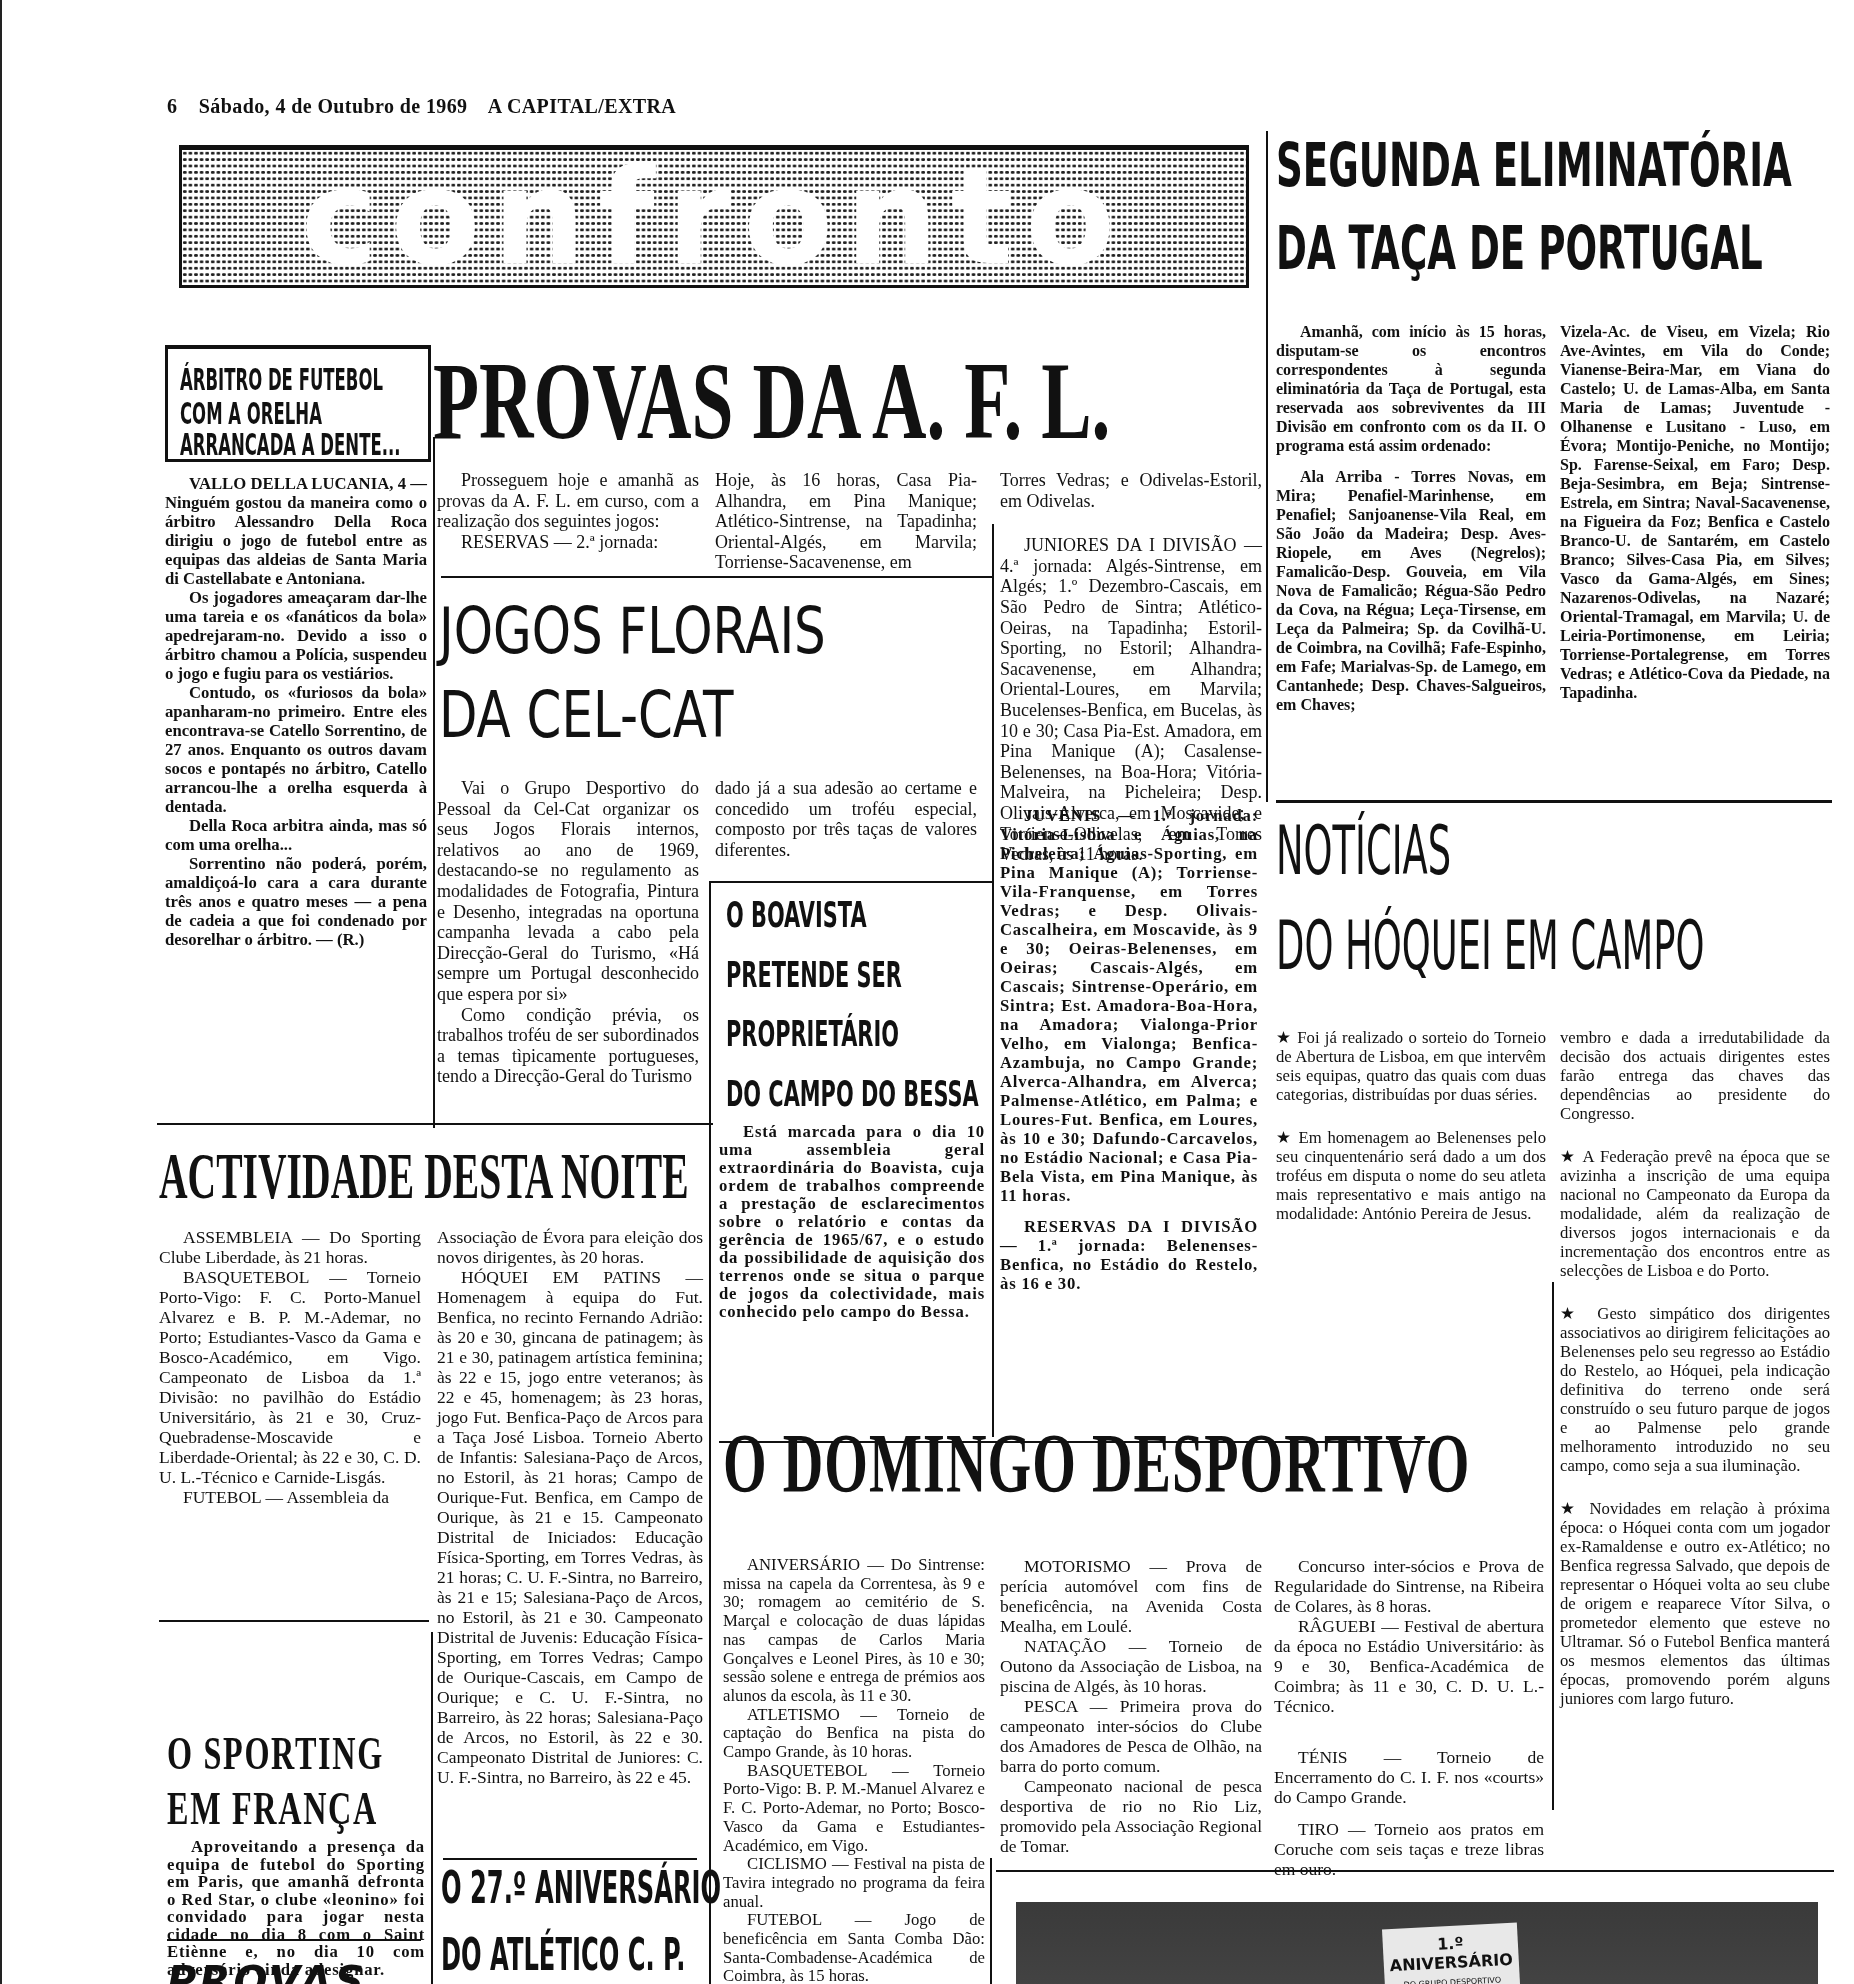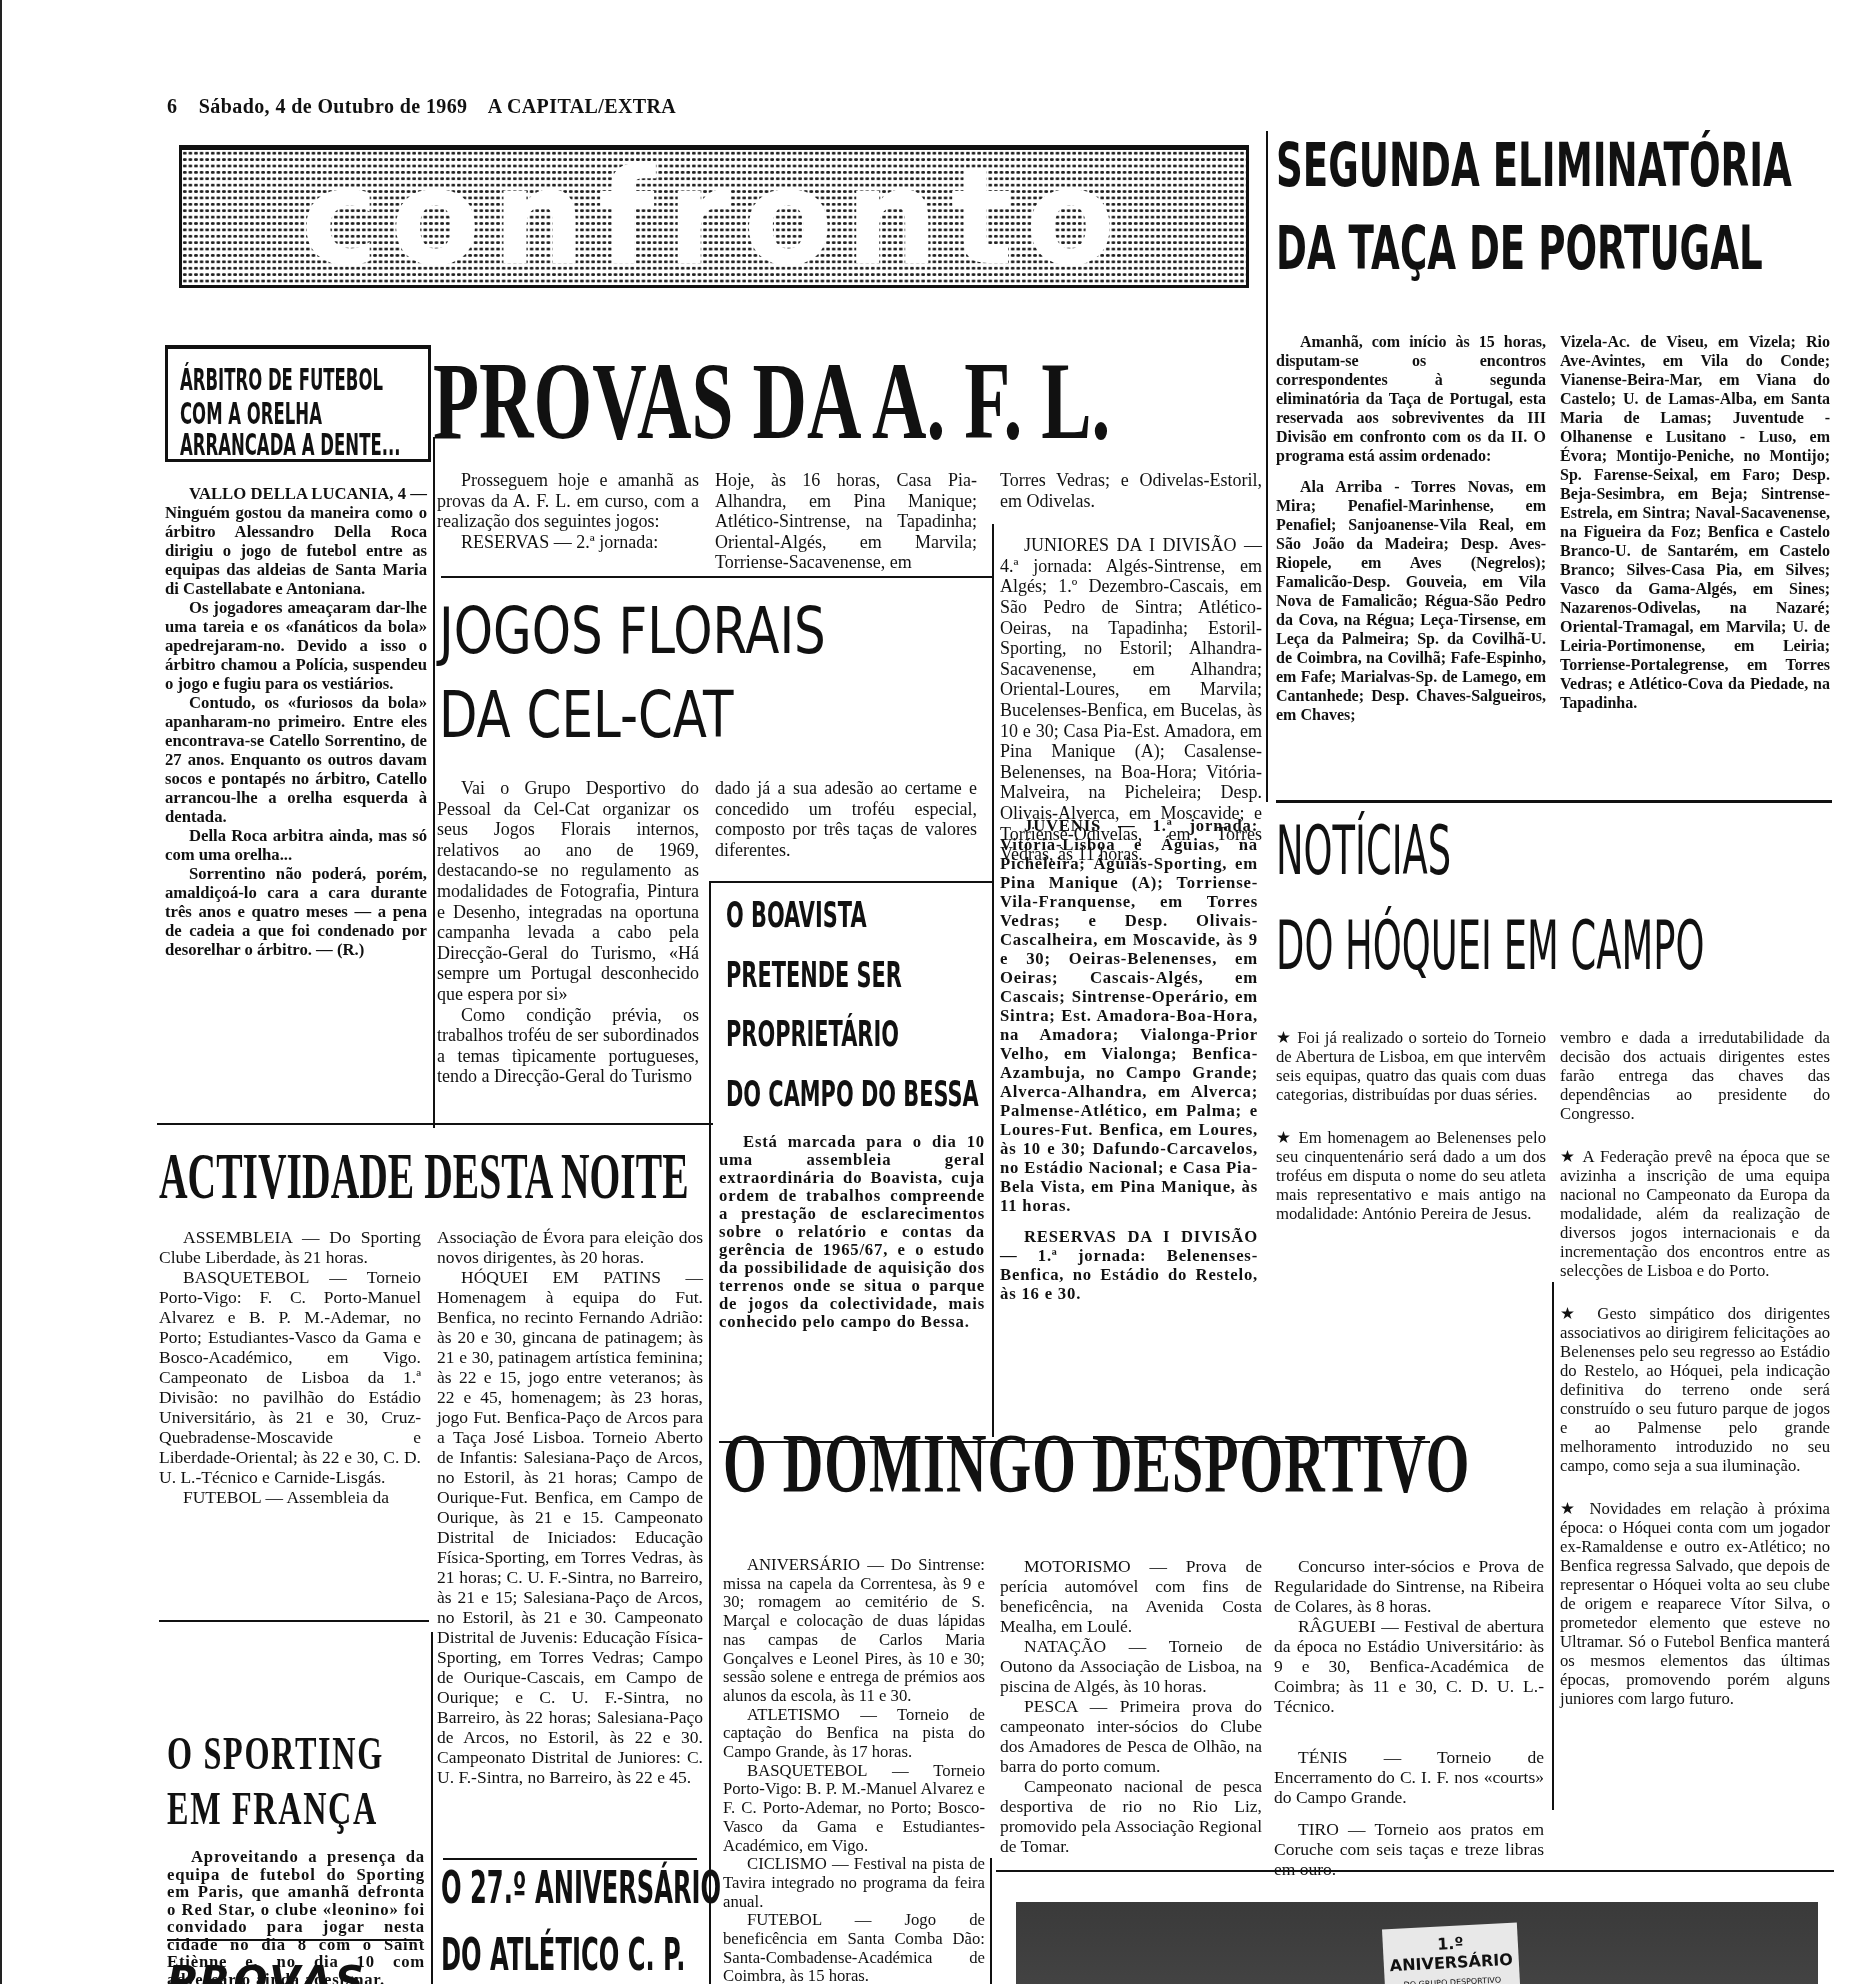--- a/index.html
+++ b/index.html
@@ -13,21 +13,21 @@
     background-image:radial-gradient(circle,#222 38%,transparent 42%);background-size:5.6px 6.4px;}
   .banner-word{position:absolute;left:0;top:0;width:100%;height:100%;display:flex;align-items:center;justify-content:space-around;padding:0 32px;box-sizing:border-box;
     font-family:"DejaVu Sans",sans-serif;font-weight:bold;font-size:131px;color:#fff;letter-spacing:12px;line-height:1;}
   .vrule{background:#111;width:2.4px;}
   .hrule{background:#111;height:3.2px;}
   .cond{font-family:"DejaVu Sans",sans-serif;font-weight:bold;transform-origin:left top;white-space:nowrap;line-height:1;}
   .serifhead{font-family:"Liberation Serif",serif;font-weight:bold;white-space:nowrap;line-height:1;transform-origin:left top;}
   .body{font-family:"Liberation Serif",serif;font-size:18px;line-height:20.6px;text-align:justify;hyphens:auto;}
   .body p{margin:0;text-indent:24px;}
   .body p.noind{text-indent:0;}
-  .body.bold{font-weight:bold;margin-top:10px;}
+  .body.bold{font-weight:bold;}
   .box{border:3.2px solid #111;box-sizing:border-box;}
   .boxthin{border-left:2.4px solid #111;border-top:2.4px solid #111;box-sizing:border-box;}
   .star{font-family:"DejaVu Sans",sans-serif;}
   .photo{left:1016px;top:1902px;width:802px;height:635px;background:
     radial-gradient(ellipse at 30% 65%,#ccc 0,#888 18%,transparent 30%),
     radial-gradient(ellipse at 60% 55%,#eee 0,#aaa 20%,transparent 35%),
     radial-gradient(ellipse at 85% 70%,#ddd 0,#999 20%,transparent 35%),
     linear-gradient(#3a3a3a,#555 40%,#777 70%,#999);}
   .photo .sign{position:absolute;left:369px;top:24px;width:135px;height:119px;background:#e8e8e8;transform:rotate(-3deg);font-family:"DejaVu Sans",sans-serif;font-weight:bold;font-size:16px;text-align:center;color:#111;padding-top:8px;box-sizing:border-box;}
   .photo .sign small{display:block;font-size:8px;font-weight:normal;margin:5.6px 0;}
@@ -150,21 +150,21 @@
 
 <div class="abs hrule" style="left:443px;top:1858px;width:254px;height:2.4px;"></div>
 <div class="abs cond" style="left:441px;top:1866px;font-size:44px;transform:scaleX(0.55);">O 27.º ANIVERSÁRIO</div>
 <div class="abs cond" style="left:441px;top:1933px;font-size:44px;transform:scaleX(0.55);">DO ATLÉTICO C. P.</div>
 
 <div class="abs hrule" style="left:719px;top:1441px;width:711px;height:2.4px;"></div>
 <div class="abs vrule" style="left:709px;top:1437px;height:969px;width:2px;"></div>
 <div class="abs serifhead" style="left:723px;top:1421px;font-size:85px;transform:scaleX(0.66);letter-spacing:1.6px;">O DOMINGO DESPORTIVO</div>
 <div class="abs body" style="left:723px;top:1556px;width:262px;font-size:16.7px;line-height:18.7px;">
   <p>ANIVERSÁRIO — Do Sintrense: missa na capela da Correntesa, às 9 e 30; romagem ao cemitério de S. Marçal e colocação de duas lápidas nas campas de Carlos Maria Gonçalves e Leonel Pires, às 10 e 30; sessão solene e entrega de prémios aos alunos da escola, às 11 e 30.</p>
-  <p>ATLETISMO — Torneio de captação do Benfica na pista do Campo Grande, às 17 horas.</p>
+  <p>ATLETISMO — Torneio de captação do Benfica na pista do Campo Grande, às 10 horas.</p>
   <p>BASQUETEBOL — Torneio Porto-Vigo: B. P. M.-Manuel Alvarez e F. C. Porto-Ademar, no Porto; Bosco-Vasco da Gama e Estudiantes-Académico, em Vigo.</p>
   <p>CICLISMO — Festival na pista de Tavira integrado no programa da feira anual.</p>
   <p>FUTEBOL — Jogo de beneficência em Santa Comba Dão: Santa-Combadense-Académica de Coimbra, às 15 horas.</p>
 
 </div>
 <div class="abs vrule" style="left:990px;top:1858px;height:548px;width:1.6px;"></div>
 <div class="abs body" style="left:1000px;top:1556px;width:262px;font-size:17.5px;line-height:20px;">
   <p>MOTORISMO — Prova de perícia automóvel com fins de beneficência, na Avenida Costa Mealha, em Loulé.</p>
   <p>NATAÇÃO — Torneio de Outono da Associação de Lisboa, na piscina de Algés, às 10 horas.</p>
   <p>PESCA — Primeira prova do campeonato inter-sócios do Clube dos Amadores de Pesca de Olhão, na barra do porto comum.</p>

